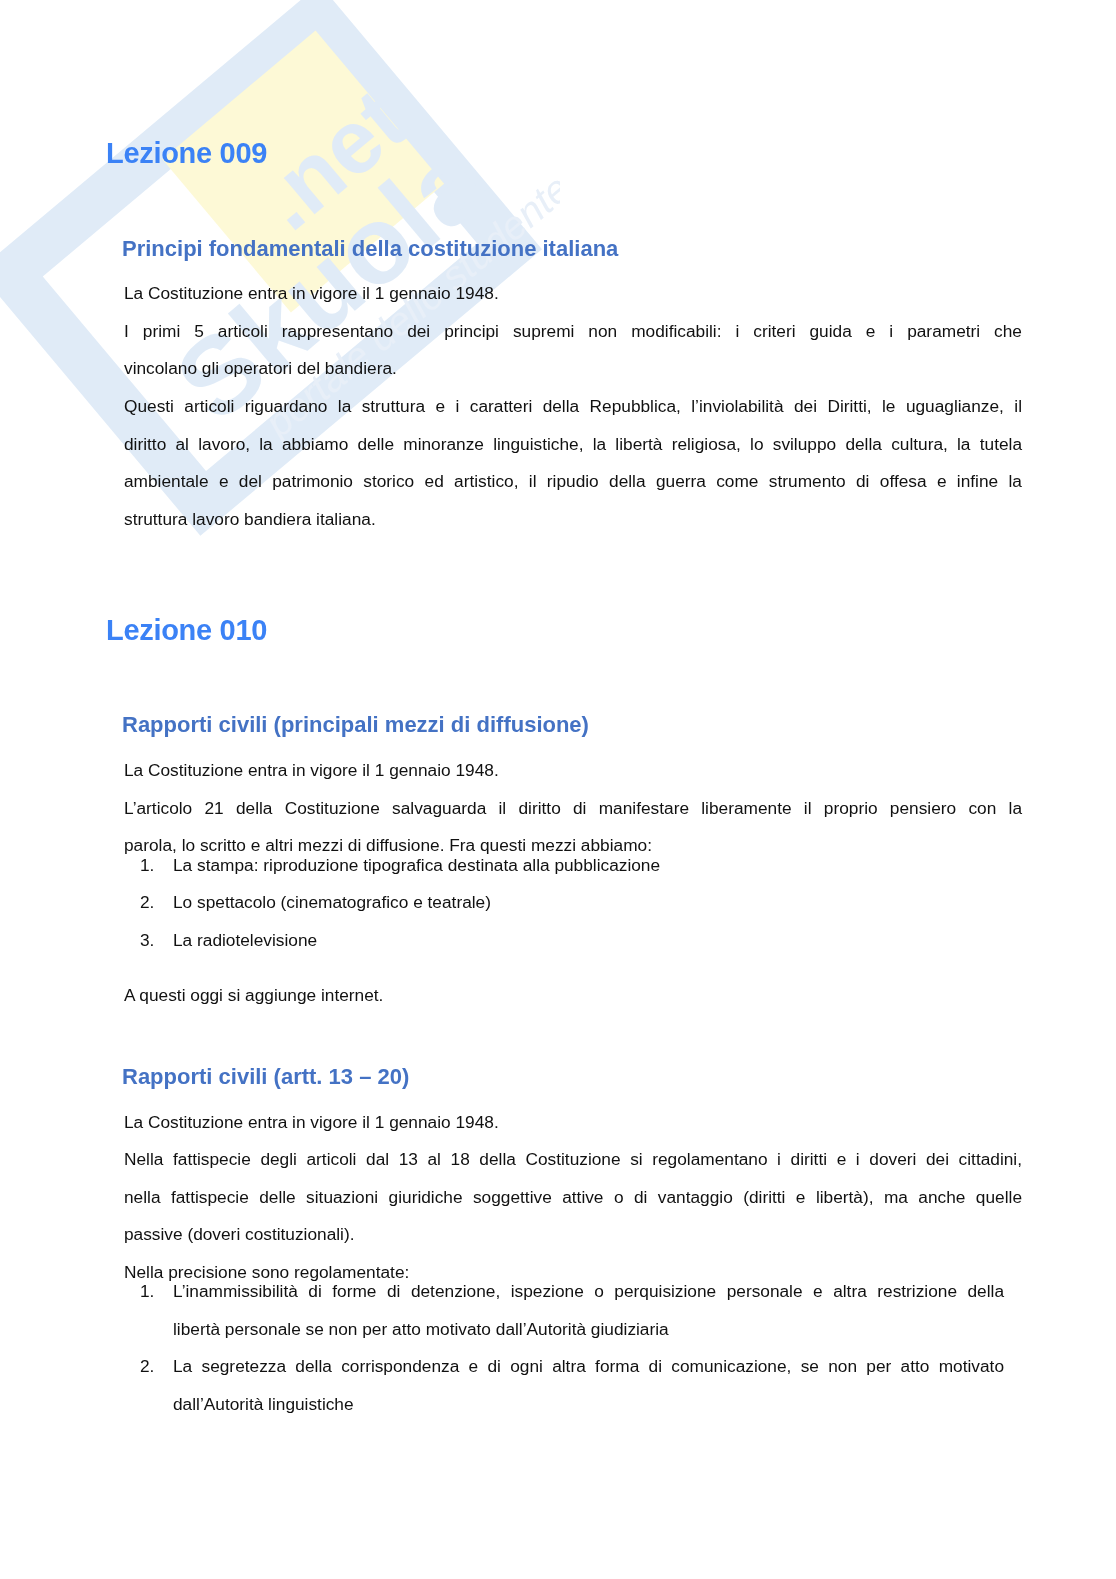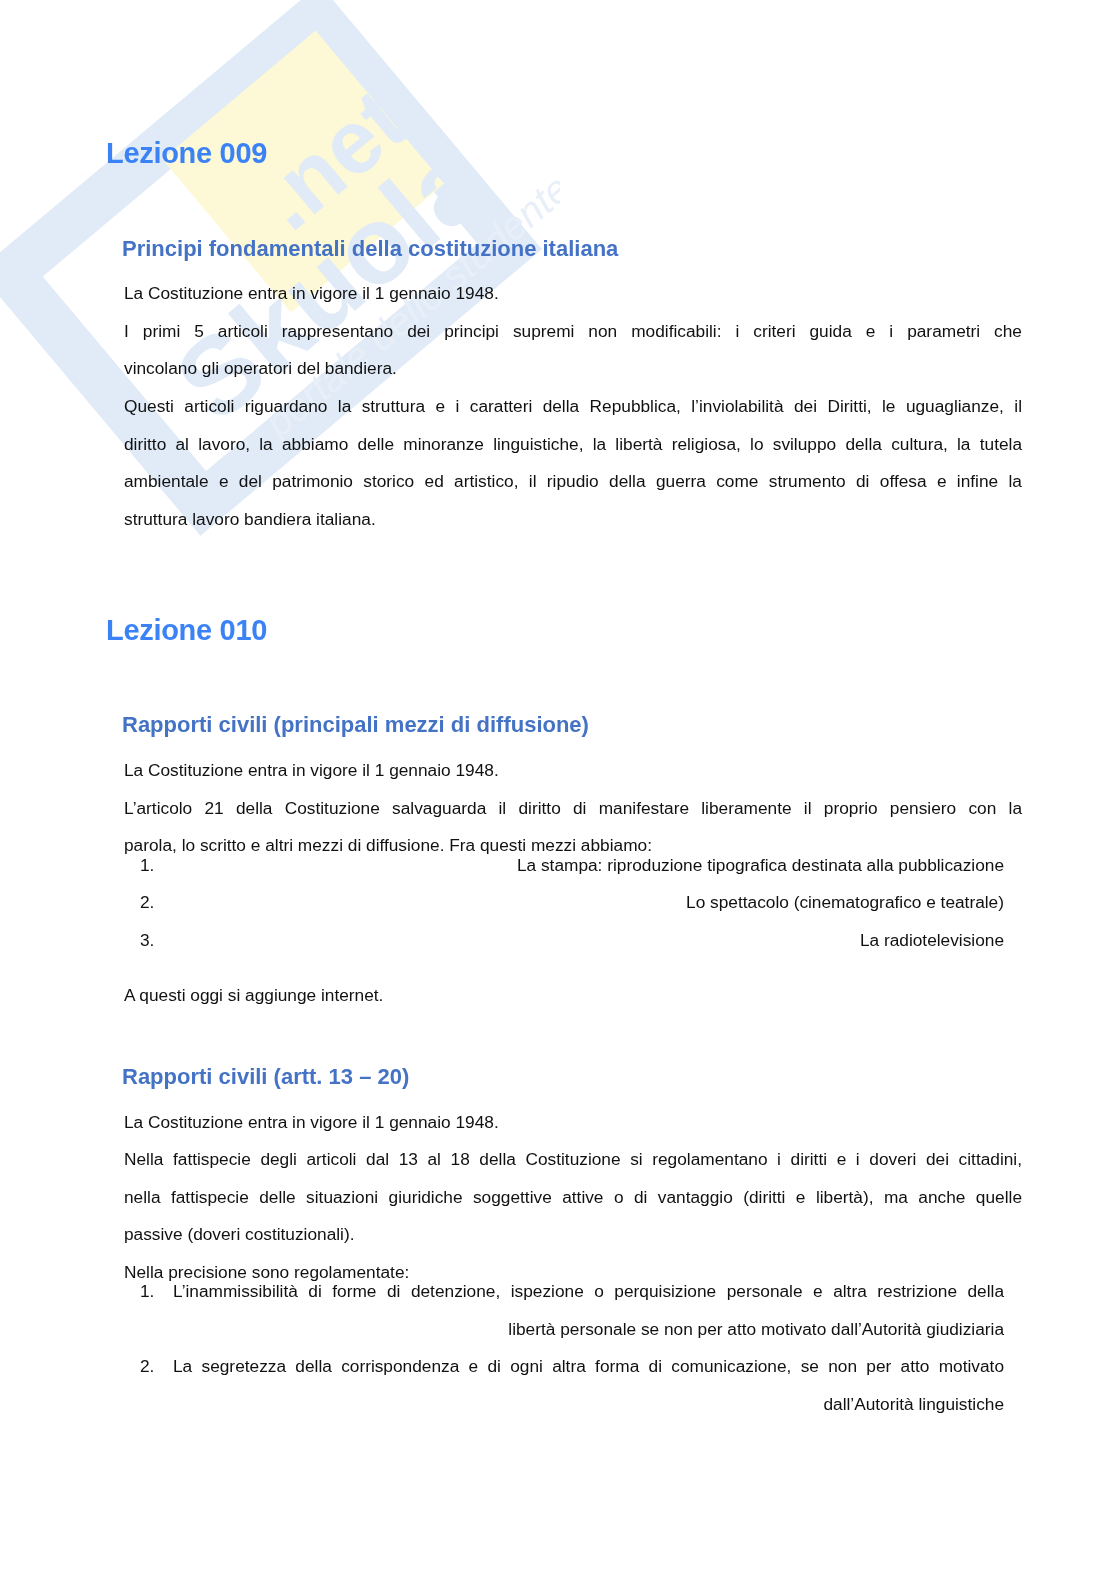--- a/index.html
+++ b/index.html
@@ -5,21 +5,21 @@
   html, body { margin: 0; padding: 0; background: #ffffff; }
   body { width: 1116px; height: 1579px; position: relative; overflow: hidden;
          font-family: "Liberation Sans", "DejaVu Sans", sans-serif; color: #111; }
   .watermark { position: absolute; left: 0; top: 0; width: 560px; height: 560px; pointer-events: none; z-index: 0; }
   .page { position: absolute; left: 106px; top: 0; width: 898px; z-index: 1; }
   .h1 { position: absolute; left: 0; font-size: 29px; font-weight: bold; color: #3b82f6; letter-spacing: -0.3px; margin: 0; line-height: 1; }
   .h2 { position: absolute; left: 0; font-size: 22px; font-weight: bold; color: #4472c4; margin: 16px; line-height: 1; }
   .line { position: absolute; left: 0; width: 898px; font-size: 17.3px; line-height: 1; white-space: nowrap; margin: 18px; }
   .just { text-align: justify; text-align-last: justify; }
   .num { position: absolute; left: 34px; font-size: 17.3px; line-height: 1; }
-  .item { position: absolute; left: 67px; width: 831px; font-size: 17.3px; line-height: 1; white-space: nowrap; text-align: right; }
+  .item { position: absolute; left: 67px; width: 831px; font-size: 17.3px; line-height: 1; white-space: nowrap; }
 </style>
 </head>
 <body>
 
 <svg class="watermark" viewBox="0 0 560 560" xmlns="http://www.w3.org/2000/svg">
   <g transform="rotate(-40 260 260)" opacity="0.85">
     <rect x="60" y="110" width="400" height="300" fill="none" stroke="#dbe8f6" stroke-width="46"></rect>
     <rect x="250" y="120" width="200" height="200" fill="#fdf8cf"></rect>
     <text x="120" y="360" font-family="Liberation Sans, sans-serif" font-weight="bold" font-size="110" fill="#dbe8f6">Skuola</text>
     <text x="300" y="260" font-family="Liberation Sans, sans-serif" font-weight="bold" font-size="90" fill="#dbe8f6">.net</text>

